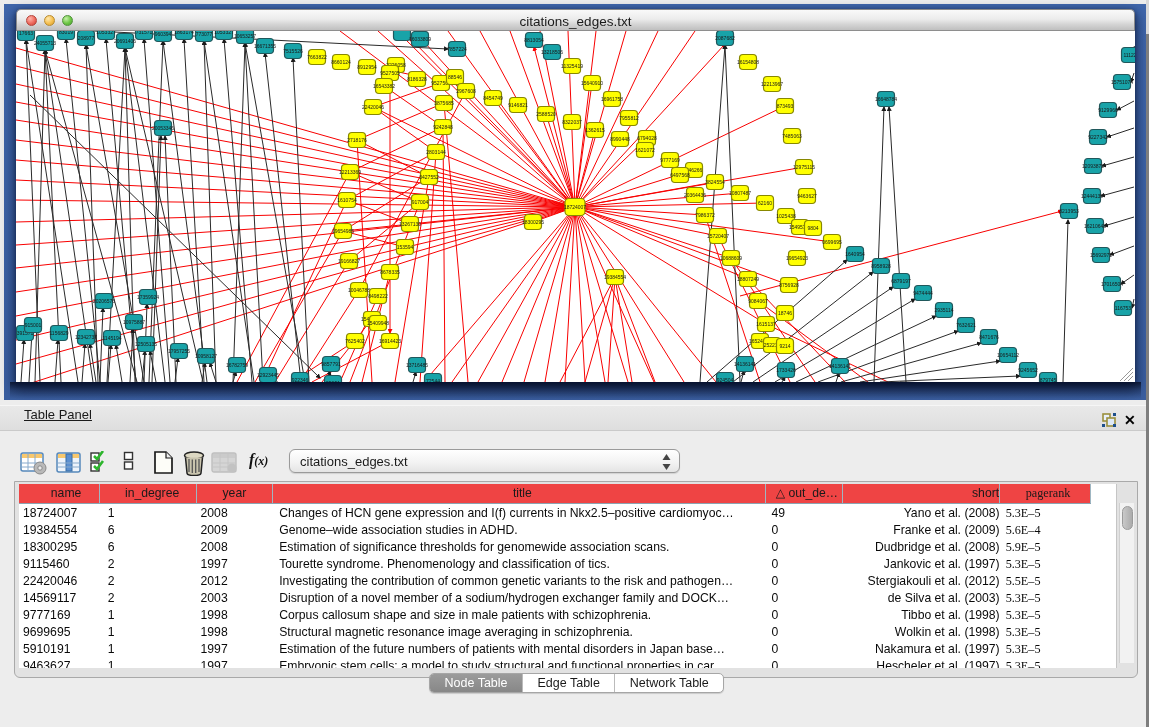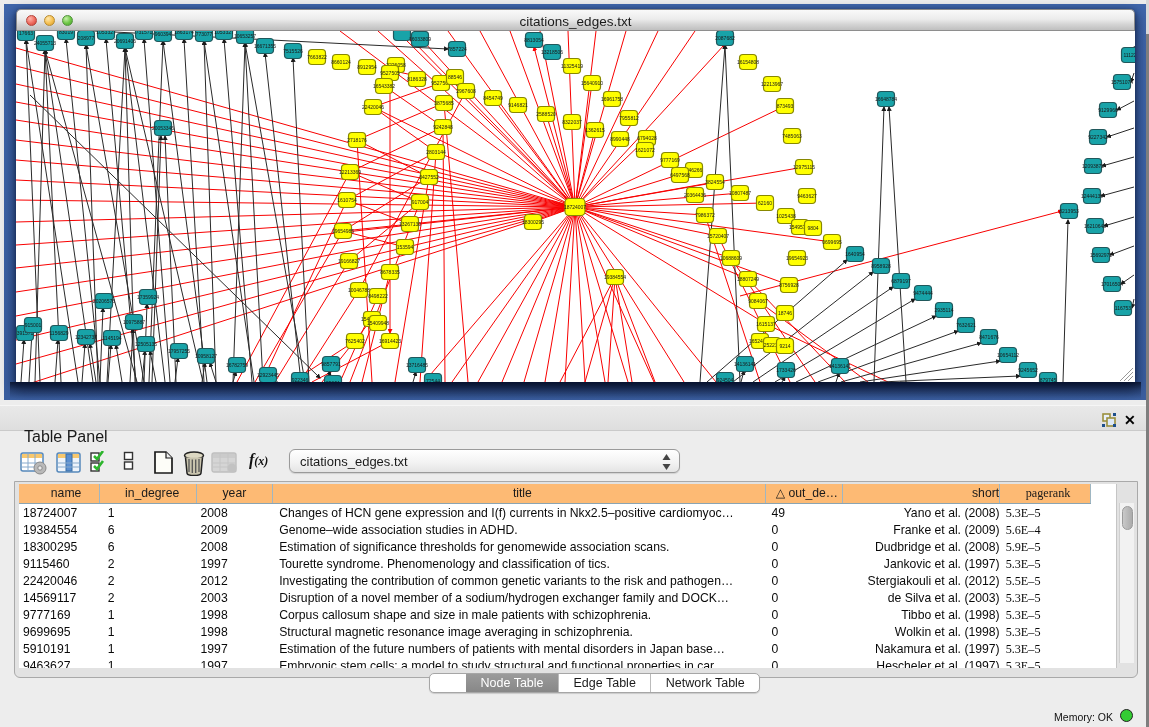--- a/index.html
+++ b/index.html
@@ -31,39 +31,39 @@
   background:#ffffff; overflow:hidden; }
 #rstrip { position:absolute; right:0; top:0; width:3px; height:727px; background:#7e7e7e; }
 #rstrip-top { position:absolute; right:0; top:0; width:3px; height:34px; background:#d8d8d8; }
 
 
 #tablepanel { position:absolute; left:0; top:400px; width:1146px; height:327px;
   background:#ededed; }
 #tp-head { position:absolute; left:0; top:5px; width:1146px; height:26px;
   background:linear-gradient(180deg,#e9e9e9,#dedede);
   border-top:1px solid #f6f6f6; border-bottom:1px solid #cacaca; }
-#tp-head .lbl { position:absolute; left:24px; top:22px; font-size:16px; color:#1a1a1a; }
+#tp-head .lbl { position:absolute; left:24px; top:1px; font-size:13px; color:#1a1a1a;text-decoration:underline; }
 #tp-float { position:absolute; left:1102px; top:7px; }
 #tp-close { position:absolute; left:1124px; top:8px; font-size:14px; font-weight:bold;
   color:#000; line-height:12px; }
 
 #toolbar { position:absolute; left:0; top:43px; width:1146px; height:40px; }
 .ticon { position:absolute; top:8px; }
 #combo { position:absolute; left:289px; top:6px; width:391px; height:24px;
   border:1px solid #9a9a9a; border-radius:6px;
   background:linear-gradient(180deg,#ffffff 0%,#f3f3f3 55%,#e4e4e4 100%);
   box-shadow:0 1px 1px rgba(0,0,0,0.12); }
 #combo .txt { position:absolute; left:10px; top:4px; font-size:13px; color:#1a1a1a; }
 
 #tblwrap { position:absolute; left:14px; top:81px; width:1124px; height:197px;
   background:#e2e2e2; border:1px solid #a9a9a9; border-radius:0 0 6px 6px; }
 #tbl { position:absolute; left:4px; top:2px; width:1098px; height:184px;
   background:#fff; overflow:hidden; border-right:1px solid #c5c5c5; }
 table { border-collapse:collapse; table-layout:fixed; width:1072px; font-size:12.2px; }
-th { background:#fdba74; font-weight:normal; color:#1a1a1a; height:19px;
+th { background:#ef4444; font-weight:normal; color:#1a1a1a; height:19px;
   border-right:1px solid #9fb6c2; border-bottom:1px solid #8aa4b2; font-size:12.2px; padding:0; }
 td { height:16.2px; padding:2px 0 0 4px; color:#0a0a0a; white-space:nowrap; overflow:hidden; }
 .c-name { width:80px; }
 th.c-name { text-indent:14px; }
 .c-deg  { width:96px; padding-left:8px;margin-left:44px; }
 .c-year { width:75px; }
 .c-title{ width:489px; padding-left:7px; }
 .c-out  { width:76px; padding-left:6px; }
 .c-short{ width:156px; text-align:right; }
 .c-pr   { width:90px; padding-left:6px;font-family:Liberation Serif, serif; }
@@ -71,21 +71,21 @@
   background:#f2f2f2; border-left:1px solid #d0d0d0; }
 #vthumb { position:absolute; left:1.5px; top:3px; width:11px; height:24px;
   background:linear-gradient(90deg,#c9c9c9,#ababab); border:1px solid #9a9a9a;
   border-radius:6px; }
 
 #tabs { position:absolute; left:429px; top:273px; height:20px;
   border:1px solid #a6a6a6; border-radius:5px; overflow:hidden;
   background:#fff; box-shadow:0 1px 1px rgba(0,0,0,0.15); }
 #tabs span { display:inline-block; height:20px; line-height:19px; font-size:12.5px;
   padding:0 14.5px; color:#1a1a1a; vertical-align:top; }
-#tabs .sel { background:linear-gradient(180deg,#9b9b9b,#858585); color:#fff;margin-left:36px; }
+#tabs .sel { background:linear-gradient(180deg,#9b9b9b,#858585); color:#fff; }
 #tabs .mid { border-left:1px solid #bbb; border-right:1px solid #bbb; }
 
 #membar { position:absolute; left:0; top:298px; width:1146px; height:29px; }
 #membar .txt { position:absolute; right:33px; top:13px; font-size:10.5px; color:#111; }
 #memdot { position:absolute; right:13px; top:11px; width:13px; height:13px;
   border-radius:50%; background:#33cc33; border:1.5px solid #222; }
 </style></head>
 <body>
 <div id="root">
   <div id="netpanel">
@@ -1037,19 +1037,15 @@
           </table>
       </div>
       <div id="vscroll">
           <div id="vthumb"></div>
         </div>
     </div>
 
     <div id="tabs"><span class="sel">Node Table</span><span class="mid">Edge
       Table</span><span>Network Table</span></div>
 
-    <div id="membar">
-      <div class="txt">Memory: OK</div>
-      <div id="memdot"></div>
-    </div>
   </div>
   <div id="rstrip"></div>
   <div id="rstrip-top"></div>
 </div>
 </body></html>

